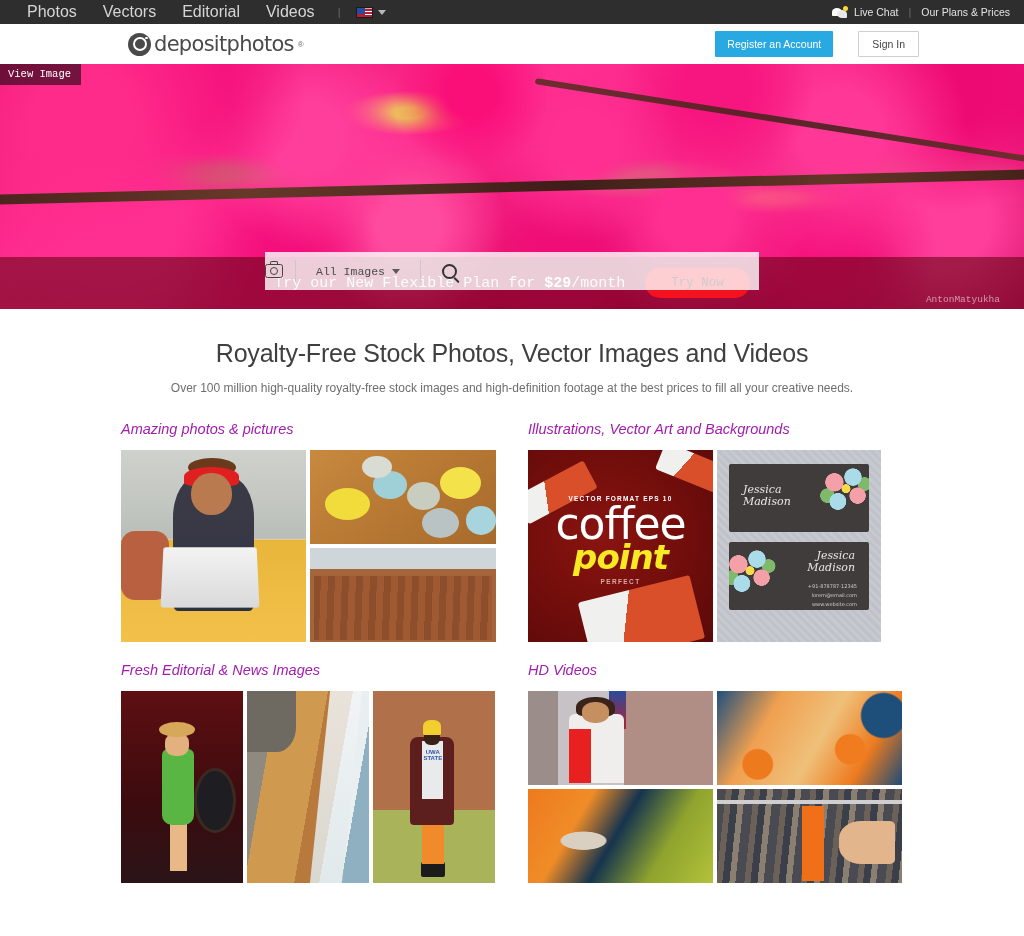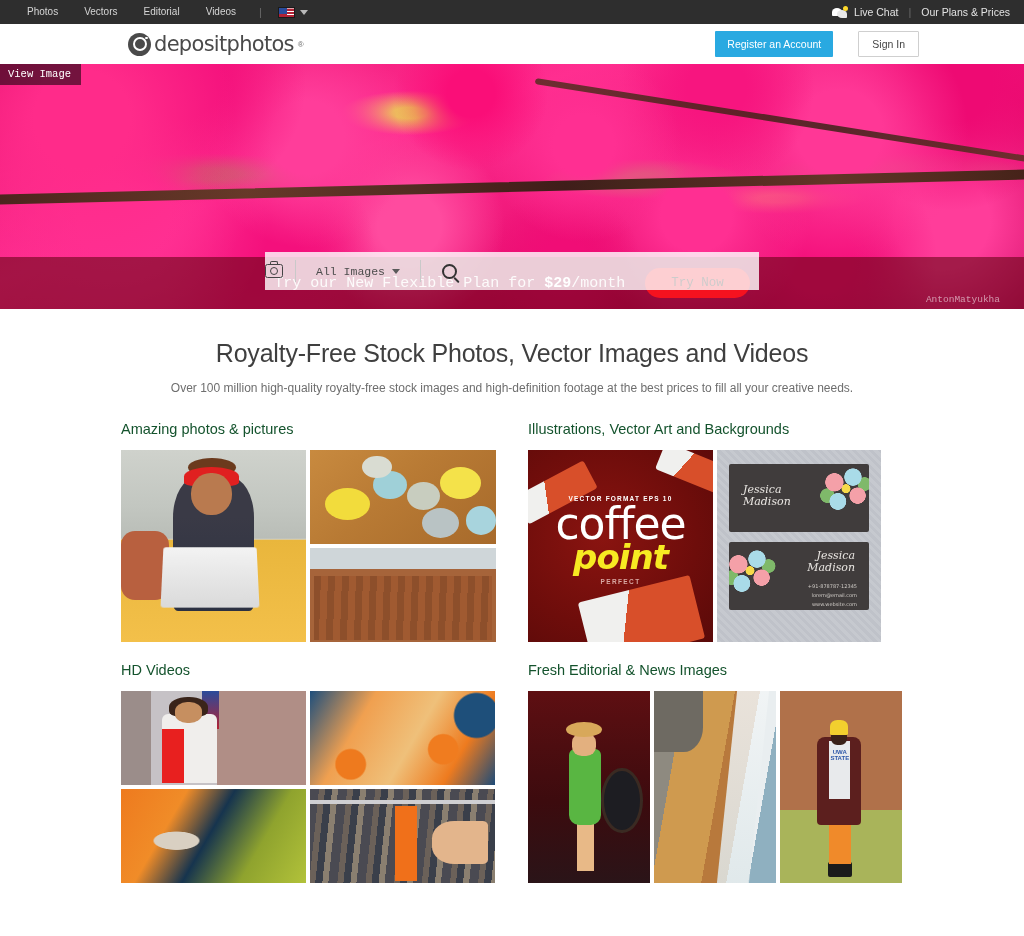--- a/index.html
+++ b/index.html
@@ -20,21 +20,21 @@
     padding: 0 14px;
     color: #d8d8d8;
     font-size: 10.5px;
   }
   .topbar-left { display: flex; align-items: center; gap: 0; }
   .topbar-link {
     color: #d5d5d5;
     text-decoration: none;
     padding: 0 13px;
     line-height: 24px;
-    font-size: 10px;
+    font-size: 16px;
     white-space: nowrap;
   }
   .topbar-sep {
     color: #6a6a6a;
     padding: 0 10px;
     font-size: 11px;
   }
   .flag-wrap {
     display: flex;
     align-items: center;
@@ -407,23 +407,24 @@
   .grid2 {
     width: 782px;
     margin: 26px auto 0;
     display: grid;
     grid-template-columns: 375px 375px;
     column-gap: 32px;
     row-gap: 0;
   }
   .sec-title {
     font-size: 14.5px;
-    color: #14532d;
+    color: #a21caf;
     font-weight: 400;
     margin-bottom: 13px;
+    font-style: italic;
   }
   .sec { margin-bottom: 20px; }
   .tile-row { display: flex; gap: 4px; height: 192px; }
   .tile-col { display: flex; flex-direction: column; gap: 4px; }
   .tile {
     overflow: hidden;
     position: relative;
     background: #bbb;
     cursor: pointer;
   }
@@ -767,44 +768,20 @@
           <div class="bcard">
             <span class="bouquet" style="left:-8px;top:2px;"></span>
             <span class="bc-script" style="right:14px;top:8px;text-align:right;"><span>Jessica</span><br><span>Madison</span></span>
             <span class="bc-lines" style="right:12px;top:40px;text-align:right;"><span>+91-878787-12345</span><br><span>lorem@email.com</span><br><span>www.website.com</span></span>
           </div>
         </div>
       </div>
     </div>
 
     <div class="sec">
-      <div class="sec-title">HD Videos</div>
-      <div class="tile-row">
-        <div class="tile-col">
-          <div class="tile t-v1">
-            <span class="v1-flag"></span>
-            <span class="v1-jacket"></span>
-            <span class="v1-red"></span>
-            <span class="v1-hair"></span>
-            <span class="v1-head"></span>
-          </div>
-          <div class="tile t-v3"></div>
-        </div>
-        <div class="tile-col">
-          <div class="tile t-v2"></div>
-          <div class="tile t-v4">
-            <span class="v4-rail"></span>
-            <span class="v4-orange"></span>
-            <span class="v4-hand"></span>
-          </div>
-        </div>
-      </div>
-    </div>
-
-    <div class="sec">
       <div class="sec-title">Fresh Editorial &amp; News Images</div>
       <div class="tile-row">
         <div class="tile t-ed1">
           <span class="ed1-drum"></span>
           <span class="ed1-legs"></span>
           <span class="ed1-dress"></span>
           <span class="ed1-skin"></span>
           <span class="ed1-hat"></span>
         </div>
         <div class="tile t-ed2">
@@ -816,14 +793,38 @@
           <span class="ed3-pants"></span>
           <span class="ed3-coat"></span>
           <span class="ed3-vest"></span>
           <span class="ed3-txt">UWA STATE</span>
           <span class="ed3-face"></span>
           <span class="ed3-hat"></span>
         </div>
       </div>
     </div>
 
+    <div class="sec">
+      <div class="sec-title">HD Videos</div>
+      <div class="tile-row">
+        <div class="tile-col">
+          <div class="tile t-v1">
+            <span class="v1-flag"></span>
+            <span class="v1-jacket"></span>
+            <span class="v1-red"></span>
+            <span class="v1-hair"></span>
+            <span class="v1-head"></span>
+          </div>
+          <div class="tile t-v3"></div>
+        </div>
+        <div class="tile-col">
+          <div class="tile t-v2"></div>
+          <div class="tile t-v4">
+            <span class="v4-rail"></span>
+            <span class="v4-orange"></span>
+            <span class="v4-hand"></span>
+          </div>
+        </div>
+      </div>
+    </div>
+
   </div>
 </div>
 
 </body></html>

